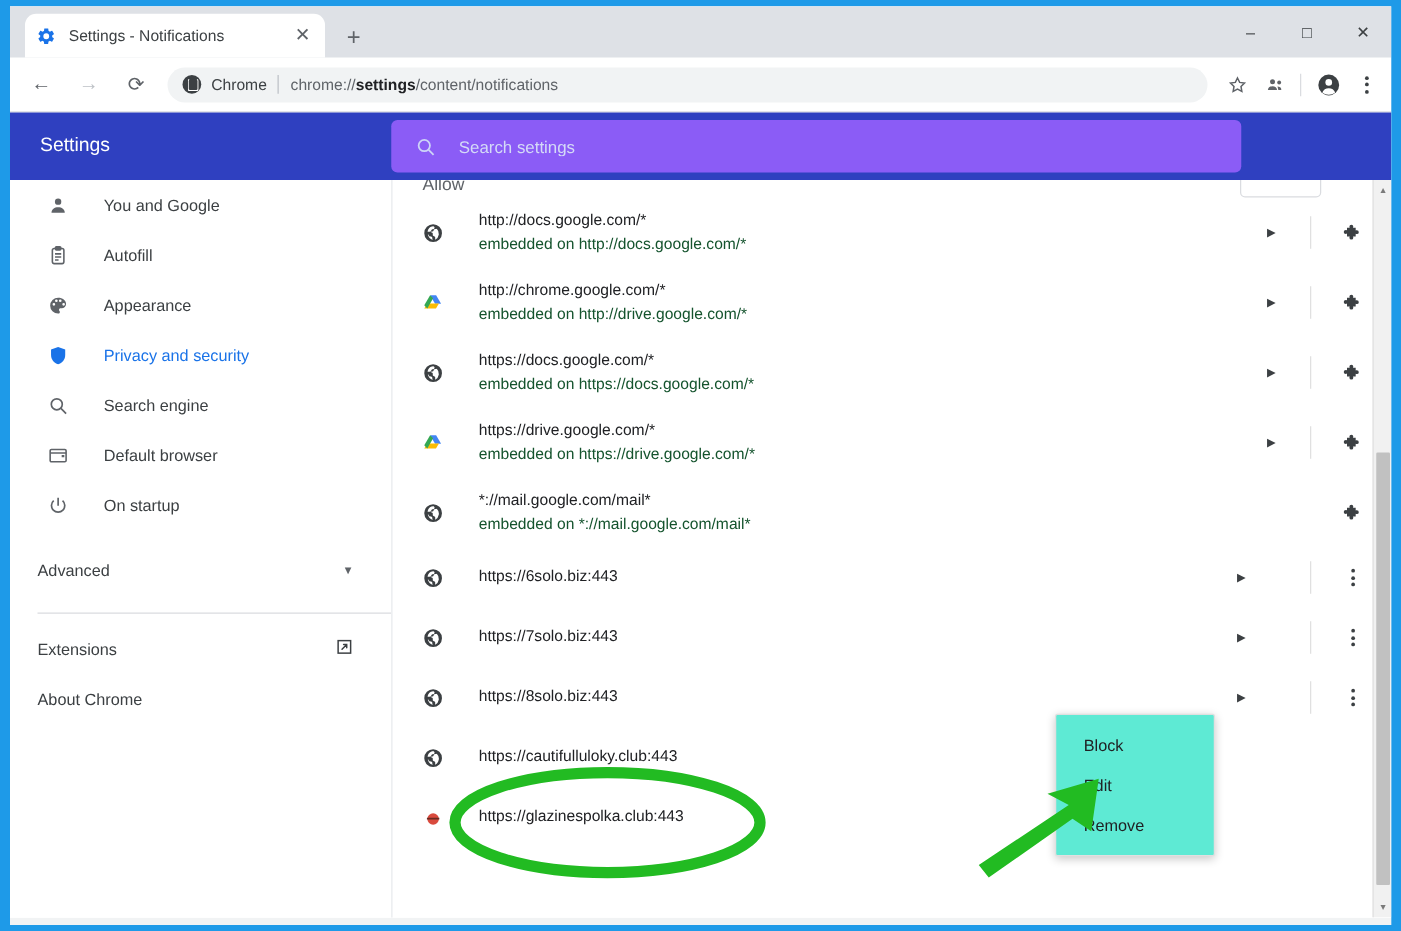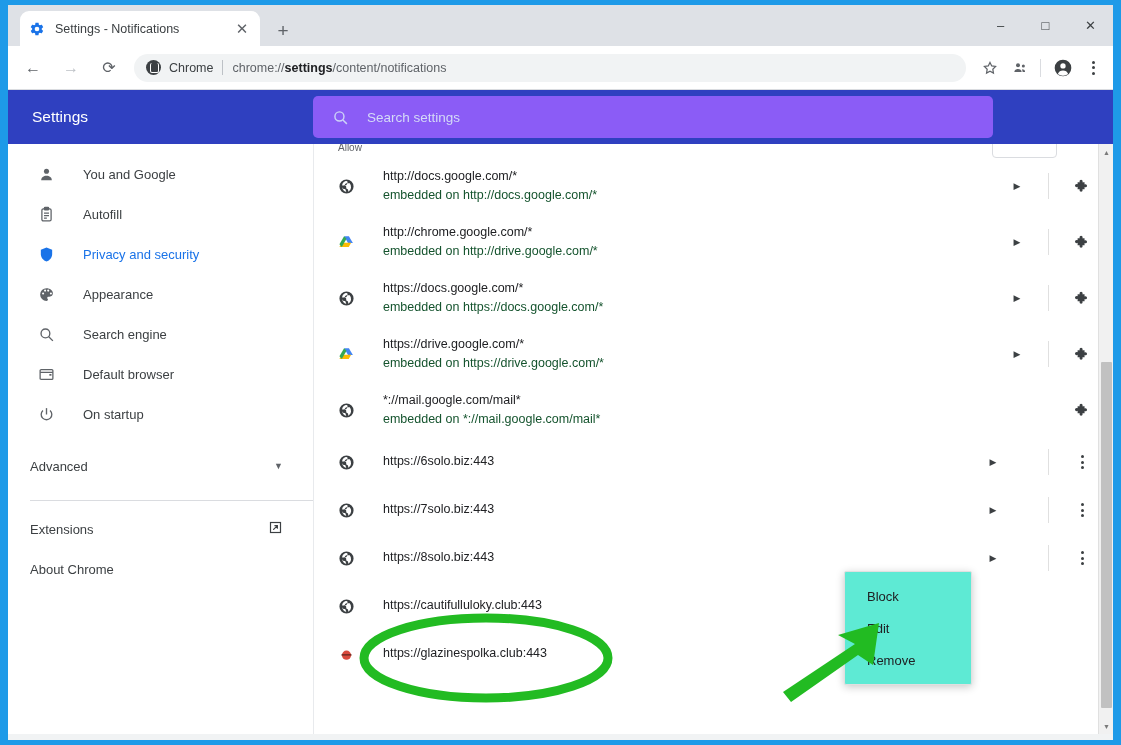--- a/index.html
+++ b/index.html
@@ -114,21 +114,21 @@
   }
   #search-input::placeholder { color: #d4daf7; }
 
   
   #settings-body {
     position: relative; height: 590px; display: flex; background: #ffffff;
   }
 
   
   #sidebar {
-    width: 305px; flex: 0 0 305px; background: #ffffff; padding-top: 10px;
+    width: 305px; flex: 0 0 305px; background: #ffffff; padding-top: 0;
   }
   .side-item {
     height: 40px; display: flex; align-items: center; padding-left: 28px;
     font-size: 13px; color: #3c4043;
   }
   .side-item.active { color: #1a73e8; font-weight: 500; }
   .side-ico {
     width: 20px; flex: 0 0 20px; display: flex; align-items: center;
     justify-content: center; color: #5f6368;
   }
@@ -148,21 +148,21 @@
   .side-link .side-label { margin-left: 0; flex: 1 1 auto; }
 
   
   #main-pane {
     flex: 1 1 auto; position: relative; background: #ffffff;
     border-left: 1px solid #e8eaed; overflow: hidden;
   }
   #allow-header {
     position: absolute; left: 0; top: -12px; right: 14px; height: 30px;
     display: flex; align-items: center; padding-left: 24px;
-    font-size: 10px; color: #5f6368;
+    font-size: 14px; color: #5f6368;
   }
   #add-button-stub {
     position: absolute; right: 56px; top: -14px; width: 65px; height: 28px;
     border: 1px solid #dadce0; border-radius: 4px;
   }
   #site-list {
     position: absolute; left: 0; top: 14px; right: 14px; bottom: 0;
   }
   .site-row {
     position: relative; display: flex; align-items: center;
@@ -324,36 +324,36 @@
           <span class="side-ico">
             <svg width="17" height="17" viewBox="0 0 24 24" fill="none" stroke="currentColor" stroke-width="1.8">
               <rect x="5.5" y="4" width="13" height="17" rx="2"></rect>
               <rect x="9" y="2" width="6" height="3.5" rx="1" fill="currentColor"></rect>
               <path d="M8.5 10h7M8.5 13.5h7M8.5 17h4"></path>
             </svg>
           </span>
           <span class="side-label">Autofill</span>
         </div>
 
+        <div class="side-item">
+          <span class="side-ico">
+            <svg width="17" height="17" viewBox="0 0 24 24" fill="currentColor">
+              <path d="M12 3a9 9 0 0 0 0 18c1.3 0 2-.8 2-1.8 0-.5-.2-.9-.5-1.2-.3-.3-.5-.7-.5-1.2 0-1 .8-1.8 1.8-1.8H16a5 5 0 0 0 5-5c0-3.9-4-7-9-7zm-4.8 9a1.5 1.5 0 1 1 0-3 1.5 1.5 0 0 1 0 3zm2.8-4a1.5 1.5 0 1 1 0-3 1.5 1.5 0 0 1 0 3zm4.4 0a1.5 1.5 0 1 1 0-3 1.5 1.5 0 0 1 0 3zm3.8 4a1.5 1.5 0 1 1 0-3 1.5 1.5 0 0 1 0 3z"></path>
+            </svg>
+          </span>
+          <span class="side-label">Appearance</span>
+        </div>
+
         <div class="side-item active">
           <span class="side-ico">
             <svg width="17" height="17" viewBox="0 0 24 24" fill="currentColor">
               <path d="M12 2.2l8 3v6c0 5-3.4 9.3-8 10.6C7.4 20.5 4 16.2 4 11.2v-6z"></path>
             </svg>
           </span>
           <span class="side-label">Privacy and security</span>
-        </div>
-
-        <div class="side-item">
-          <span class="side-ico">
-            <svg width="17" height="17" viewBox="0 0 24 24" fill="currentColor">
-              <path d="M12 3a9 9 0 0 0 0 18c1.3 0 2-.8 2-1.8 0-.5-.2-.9-.5-1.2-.3-.3-.5-.7-.5-1.2 0-1 .8-1.8 1.8-1.8H16a5 5 0 0 0 5-5c0-3.9-4-7-9-7zm-4.8 9a1.5 1.5 0 1 1 0-3 1.5 1.5 0 0 1 0 3zm2.8-4a1.5 1.5 0 1 1 0-3 1.5 1.5 0 0 1 0 3zm4.4 0a1.5 1.5 0 1 1 0-3 1.5 1.5 0 0 1 0 3zm3.8 4a1.5 1.5 0 1 1 0-3 1.5 1.5 0 0 1 0 3z"></path>
-            </svg>
-          </span>
-          <span class="side-label">Appearance</span>
         </div>
 
         <div class="side-item">
           <span class="side-ico">
             <svg width="17" height="17" viewBox="0 0 24 24" fill="none" stroke="currentColor" stroke-width="1.9">
               <circle cx="10.5" cy="10.5" r="6.2"></circle>
                 <path d="M15.2 15.2L21 21"></path>
             </svg>
           </span>
           <span class="side-label">Search engine</span>

